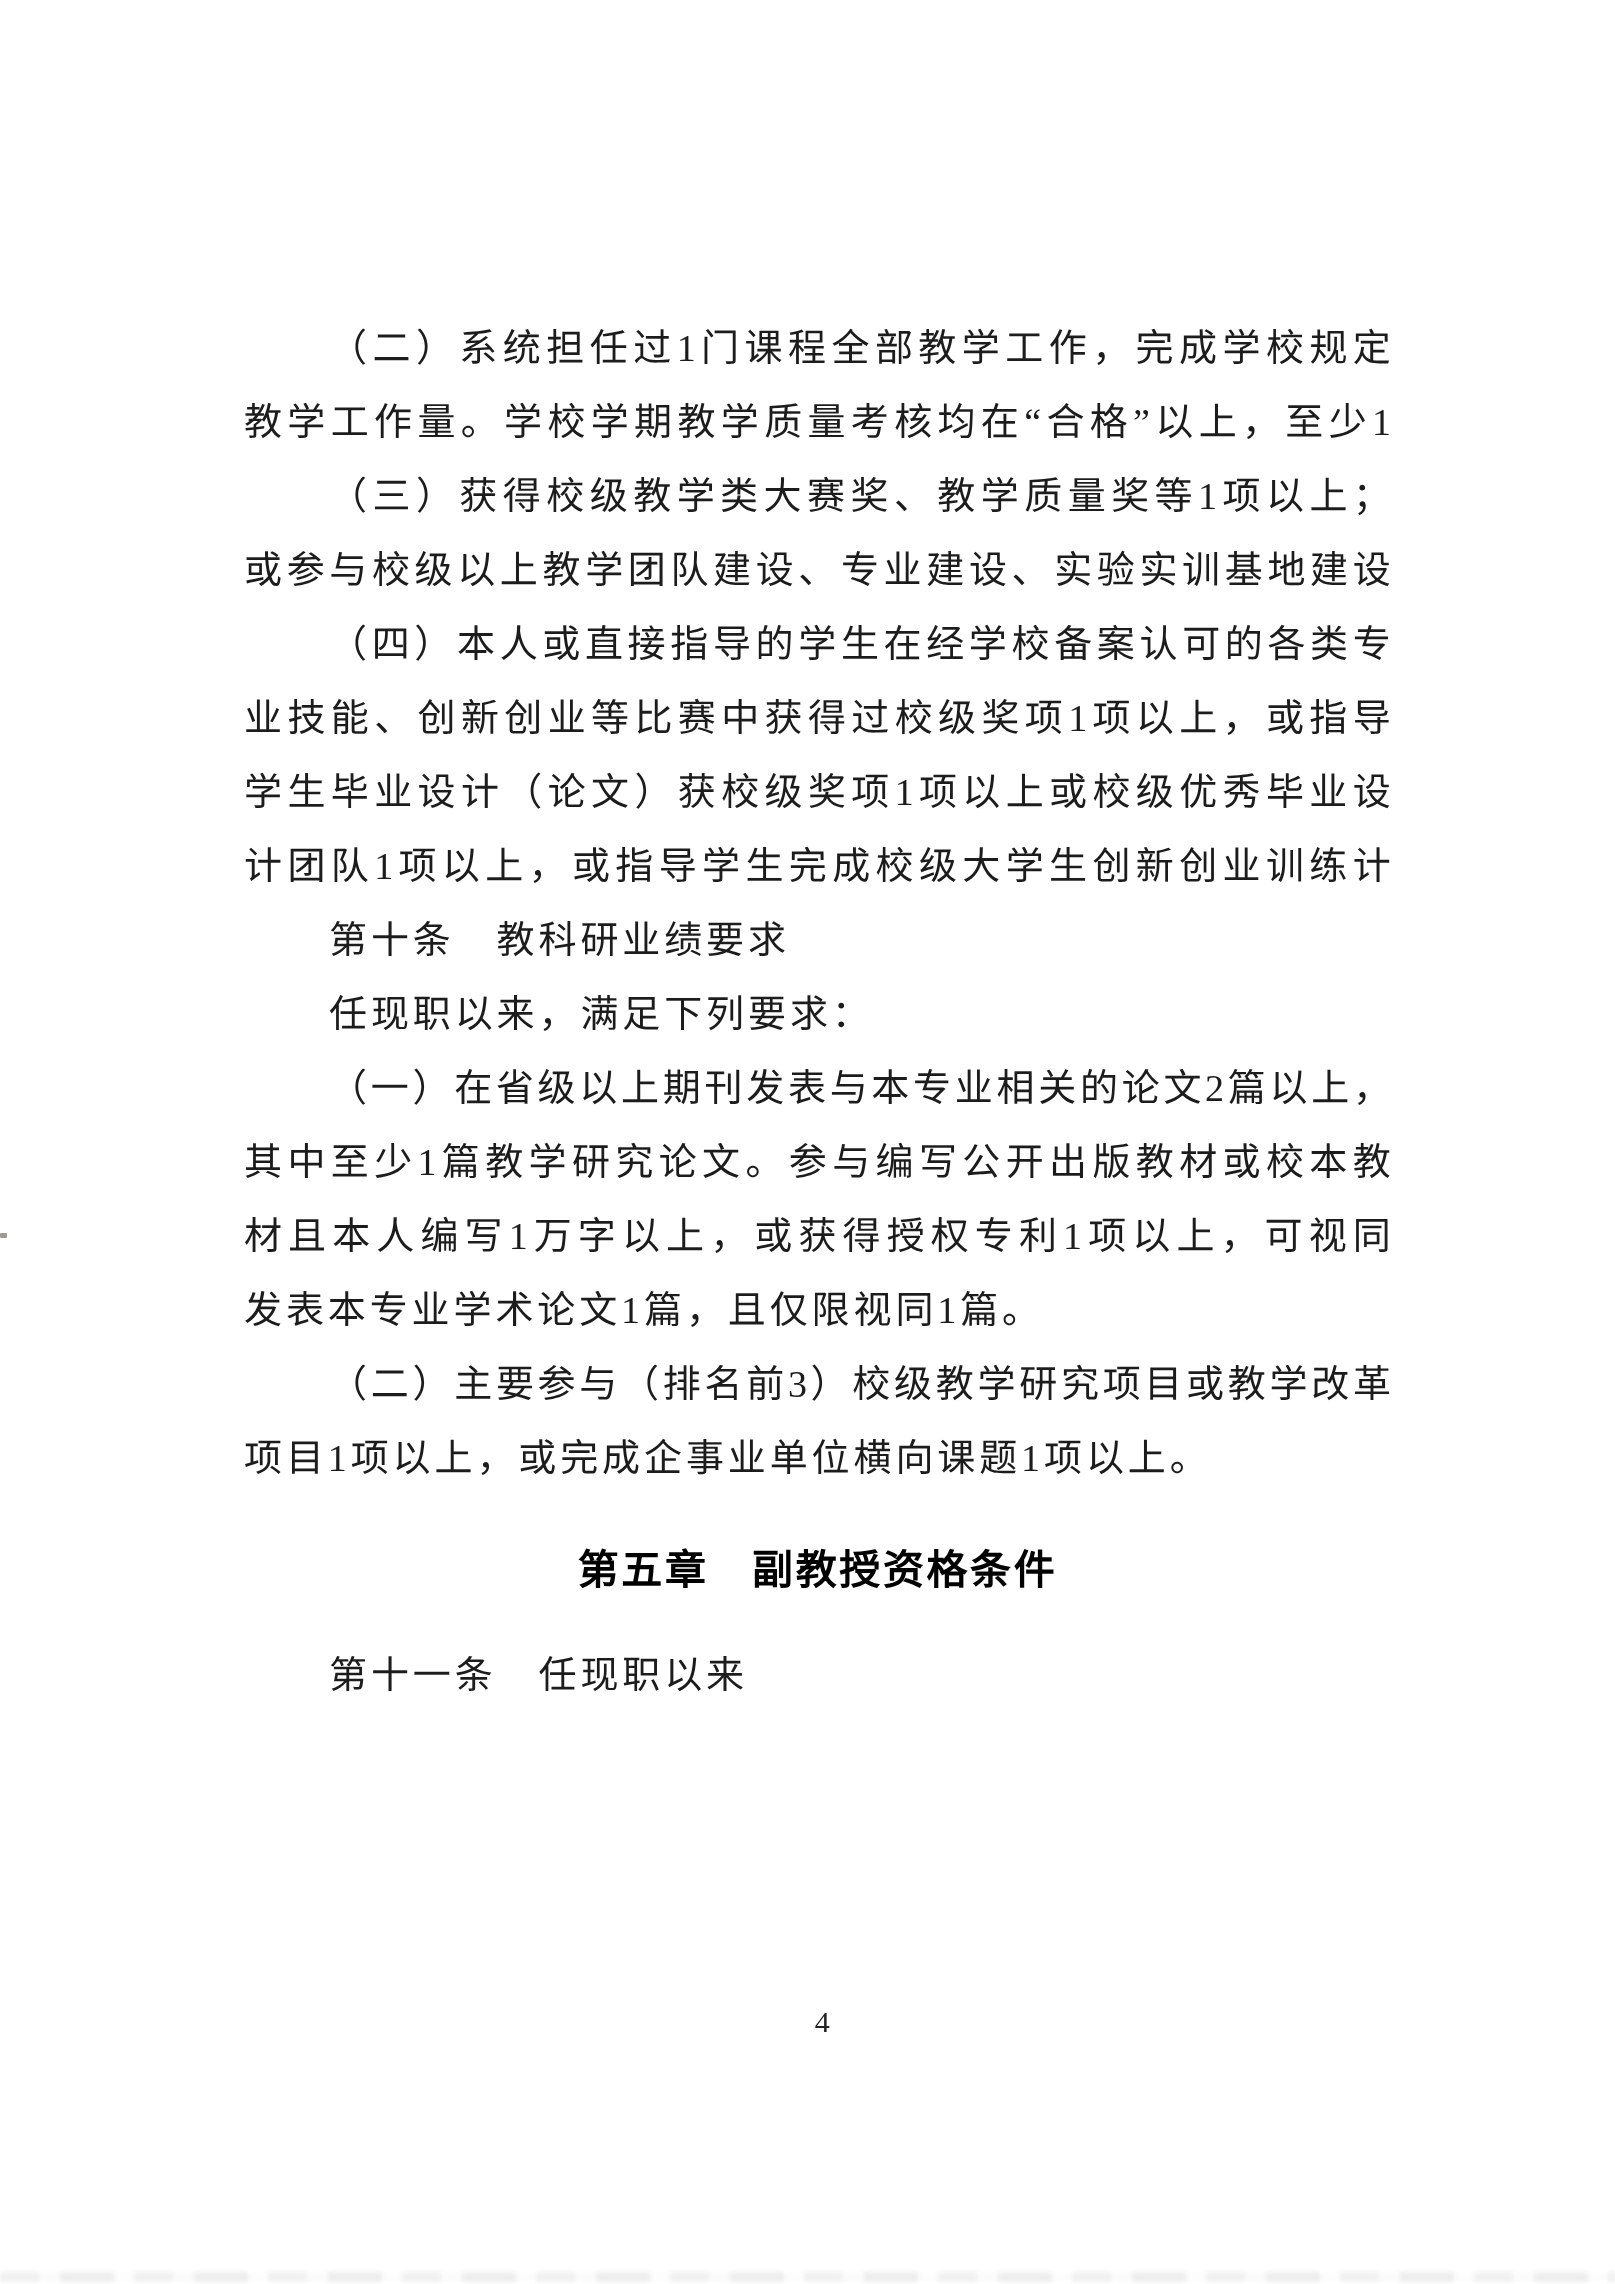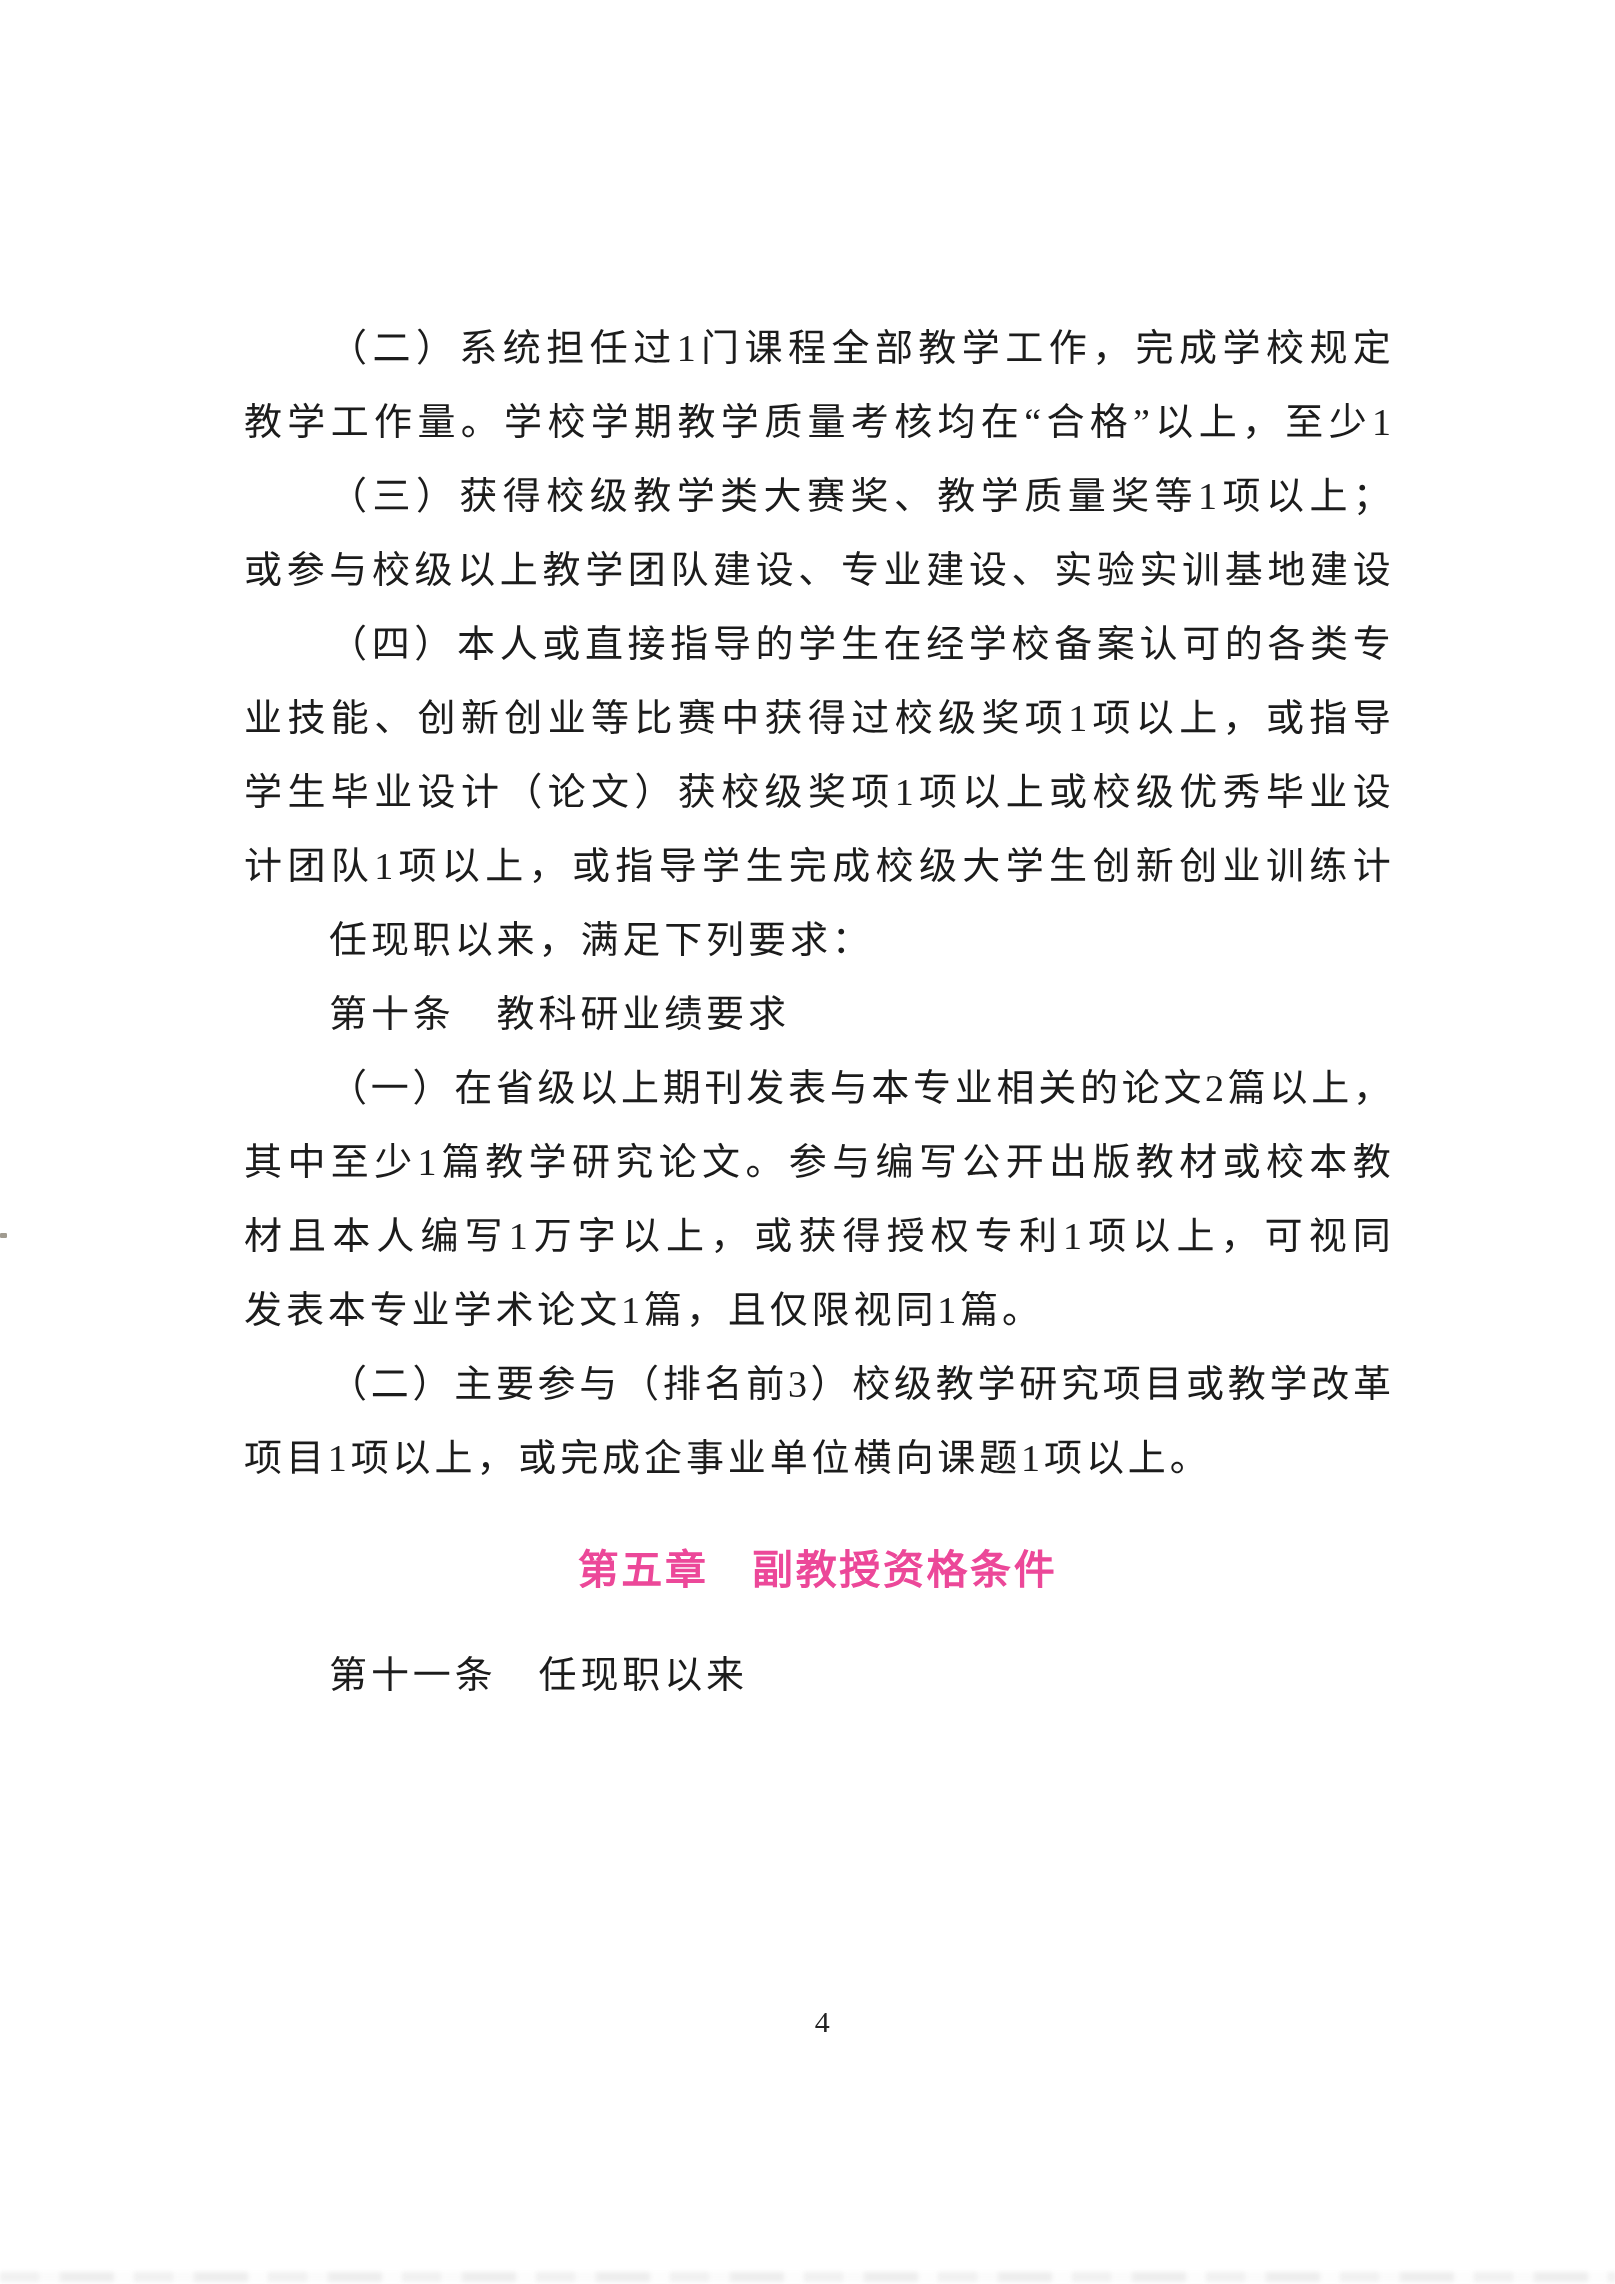--- a/index.html
+++ b/index.html
@@ -41,21 +41,21 @@
     width:100%;
     height:74px;
     line-height:74px;
     margin-top:38px;
     margin-bottom:31px;
     text-align:center;
     font-family:"Liberation Sans","DejaVu Sans",sans-serif;
     font-weight:700;
     font-size:41px;
     letter-spacing:2.6px;
-    color:#ec4899;
+    color:#000000;
   }
   .page-number{
     position:absolute;
     left:0;top:2002px;
     width:100%;
     text-align:center;
     font-size:30px;
     line-height:39px;
     color:#222222;
     transform:translateX(14.3px);
@@ -306,22 +306,22 @@
         <span>学</span>
         <span>生</span>
         <span>创</span>
         <span>新</span>
         <span>创</span>
         <span>业</span>
         <span>训</span>
         <span>练</span>
         <span>计</span>
       </div>
+      <div class="line indent">第十条　教科研业绩要求</div>
       <div class="line indent">任现职以来，满足下列要求：</div>
-      <div class="line indent">第十条　教科研业绩要求</div>
       <div class="line indent justify">
         <span>（</span>
         <span>一</span>
         <span>）</span>
         <span>在</span>
         <span>省</span>
         <span>级</span>
         <span>以</span>
         <span>上</span>
         <span>期</span>

